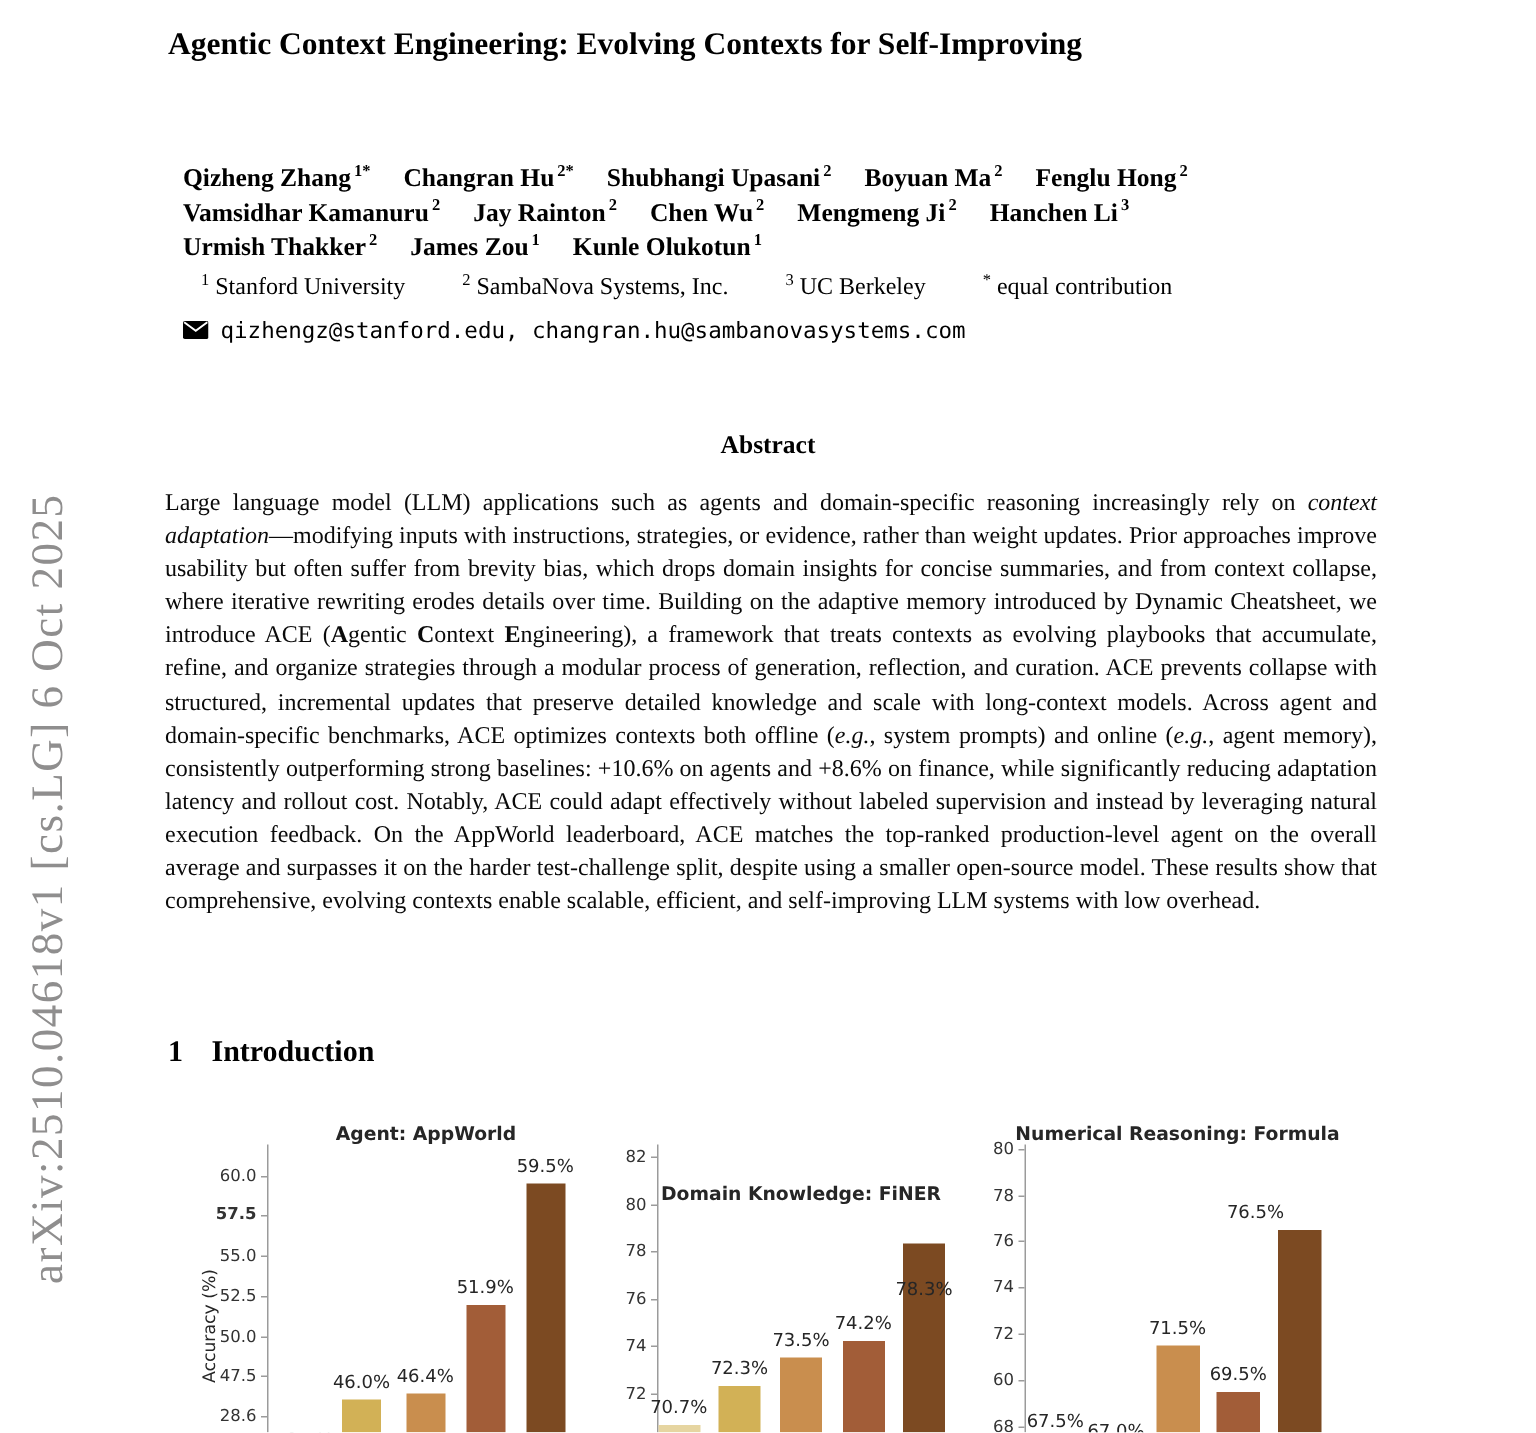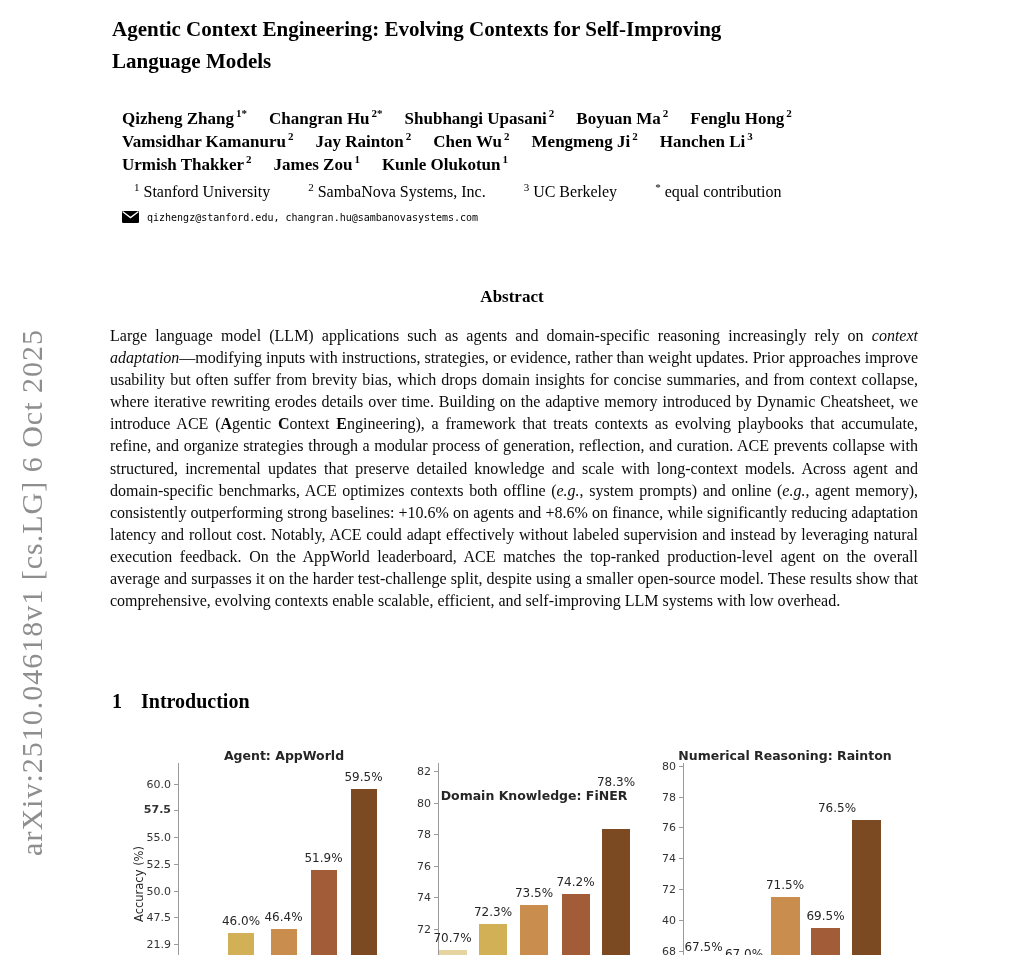--- a/index.html
+++ b/index.html
@@ -12,21 +12,21 @@
     font-size:21px;font-weight:bold;line-height:32px;color:#000;
   }
   .authors{position:absolute;left:122px;top:107px;font-size:17px;font-weight:bold;line-height:23px;color:#000;}
   .authors .author{display:inline-block;margin-right:22px;white-space:nowrap;}
   sup{font-size:11px;line-height:0;}
   .author sup{font-weight:bold;margin-left:2px;}
   .affils{position:absolute;left:122px;top:183px;font-size:16px;color:#000;}
   .affils .affil{display:inline-block;margin-right:26px;white-space:nowrap;margin-left:12px;}
   .email-line{
     position:absolute;left:122px;top:211px;
-    font-family:"DejaVu Sans Mono",monospace;font-size:10px;color:#000;
+    font-family:"DejaVu Sans Mono",monospace;font-size:15px;color:#000;
     display:flex;align-items:center;gap:8px;
   }
   .abs-heading{position:absolute;left:0;top:287px;width:1024px;text-align:center;
     font-size:17px;font-weight:bold;color:#000;}
   .abs-body{
     position:absolute;left:110px;top:325px;width:808px;
     font-size:16px;line-height:22.1px;text-align:justify;color:#0a0a0a;
   }
   .abs-body .it{font-style:italic;}
   .abs-body .bd{font-weight:bold;}
@@ -58,21 +58,20 @@
 <body>
 
 <div class="page">
 
   <div class="arxiv-vert">
     <span>arXiv:2510.04618v1  [cs.LG]  6 Oct 2025</span>
   </div>
 
   <div class="paper-title">
     <div>Agentic Context Engineering: Evolving Contexts for Self-Improving</div>
-    <div>Language Models</div>
   </div>
 
   <div class="authors" id="authors">
       <div><span class="author">Qizheng Zhang<sup>1*</sup></span><span class="author">Changran Hu<sup>2*</sup></span><span class="author">Shubhangi Upasani<sup>2</sup></span><span class="author">Boyuan Ma<sup>2</sup></span><span class="author">Fenglu Hong<sup>2</sup></span></div>
       <div><span class="author">Vamsidhar Kamanuru<sup>2</sup></span><span class="author">Jay Rainton<sup>2</sup></span><span class="author">Chen Wu<sup>2</sup></span><span class="author">Mengmeng Ji<sup>2</sup></span><span class="author">Hanchen Li<sup>3</sup></span></div>
       <div><span class="author">Urmish Thakker<sup>2</sup></span><span class="author">James Zou<sup>1</sup></span><span class="author">Kunle Olukotun<sup>1</sup></span></div>
     </div>
 
   <div class="affils" id="affils"><span class="affil"><sup>1</sup> Stanford University</span><span class="affil"><sup>2</sup> SambaNova Systems, Inc.</span><span class="affil"><sup>3</sup> UC Berkeley</span><span class="affil"><sup>*</sup> equal contribution</span></div>
 
@@ -90,21 +89,21 @@
 
   <div class="sec-heading">
     <span class="sec-num">1</span><span>Introduction</span>
   </div>
 
   <div id="charts">
       <div class="chart-title" style="left: 284px; top: 748px;">Agent: AppWorld</div>
       <div class="ylabel" style="left: 139px; top: 884px;">Accuracy (%)</div>
       <div class="spine" style="left: 178px; top: 763px; height: 192px;"></div>
       <div class="tickmark" style="left: 174px; top: 944px;"></div>
-      <div class="tick-label" style="left: 171px; top: 944px;">21.9</div>
+      <div class="tick-label" style="left: 171px; top: 944px;">28.6</div>
       <div class="tickmark" style="left: 174px; top: 917.25px;"></div>
       <div class="tick-label" style="left: 171px; top: 917.25px;">47.5</div>
       <div class="tickmark" style="left: 174px; top: 890.5px;"></div>
       <div class="tick-label" style="left: 171px; top: 890.5px;">50.0</div>
       <div class="tickmark" style="left: 174px; top: 863.75px;"></div>
       <div class="tick-label" style="left: 171px; top: 863.75px;">52.5</div>
       <div class="tickmark" style="left: 174px; top: 837px;"></div>
       <div class="tick-label" style="left: 171px; top: 837px;">55.0</div>
       <div class="tickmark" style="left: 174px; top: 810.25px;"></div>
       <div class="tick-label" style="left: 171px; top: 809px; font-weight: bold;">57.5</div>
@@ -135,27 +134,27 @@
       <div class="tick-label" style="left: 431px; top: 771px;">82</div>
       <div class="bar" style="left: 438.5px; top: 949.54px; width: 28px; height: 5.46px; background: rgb(230, 213, 161);"></div>
       <div class="bar-label" style="left: 452.5px; top: 930.54px;">70.7%</div>
       <div class="bar" style="left: 479px; top: 924.26px; width: 28px; height: 30.74px; background: rgb(210, 177, 86);"></div>
       <div class="bar-label" style="left: 493px; top: 905.26px;">72.3%</div>
       <div class="bar" style="left: 520px; top: 905.3px; width: 28px; height: 49.7px; background: rgb(201, 142, 78);"></div>
       <div class="bar-label" style="left: 534px; top: 886.3px;">73.5%</div>
       <div class="bar" style="left: 561.5px; top: 894.24px; width: 28px; height: 60.76px; background: rgb(162, 93, 56);"></div>
       <div class="bar-label" style="left: 575.5px; top: 875.24px;">74.2%</div>
       <div class="bar" style="left: 602px; top: 829.46px; width: 28px; height: 125.54px; background: rgb(124, 74, 34);"></div>
-      <div class="bar-label" style="left: 616px; top: 775px;">78.3%</div>
-      <div class="chart-title" style="left: 785px; top: 748px;">Numerical Reasoning: Rainton</div>
+      <div class="bar-label" style="left: 616px; top: 852px;">78.3%</div>
+      <div class="chart-title" style="left: 785px; top: 748px;">Numerical Reasoning: Formula</div>
       <div class="spine" style="left: 683px; top: 763px; height: 192px;"></div>
       <div class="tickmark" style="left: 679px; top: 951px;"></div>
       <div class="tick-label" style="left: 676px; top: 951px;">68</div>
       <div class="tickmark" style="left: 679px; top: 920.12px;"></div>
-      <div class="tick-label" style="left: 676px; top: 920.12px;">40</div>
+      <div class="tick-label" style="left: 676px; top: 920.12px;">60</div>
       <div class="tickmark" style="left: 679px; top: 889.24px;"></div>
       <div class="tick-label" style="left: 676px; top: 889.24px;">72</div>
       <div class="tickmark" style="left: 679px; top: 858.36px;"></div>
       <div class="tick-label" style="left: 676px; top: 858.36px;">74</div>
       <div class="tickmark" style="left: 679px; top: 827.48px;"></div>
       <div class="tick-label" style="left: 676px; top: 827.48px;">76</div>
       <div class="tickmark" style="left: 679px; top: 796.6px;"></div>
       <div class="tick-label" style="left: 676px; top: 796.6px;">78</div>
       <div class="tickmark" style="left: 679px; top: 765.72px;"></div>
       <div class="tick-label" style="left: 676px; top: 765.72px;">80</div>

